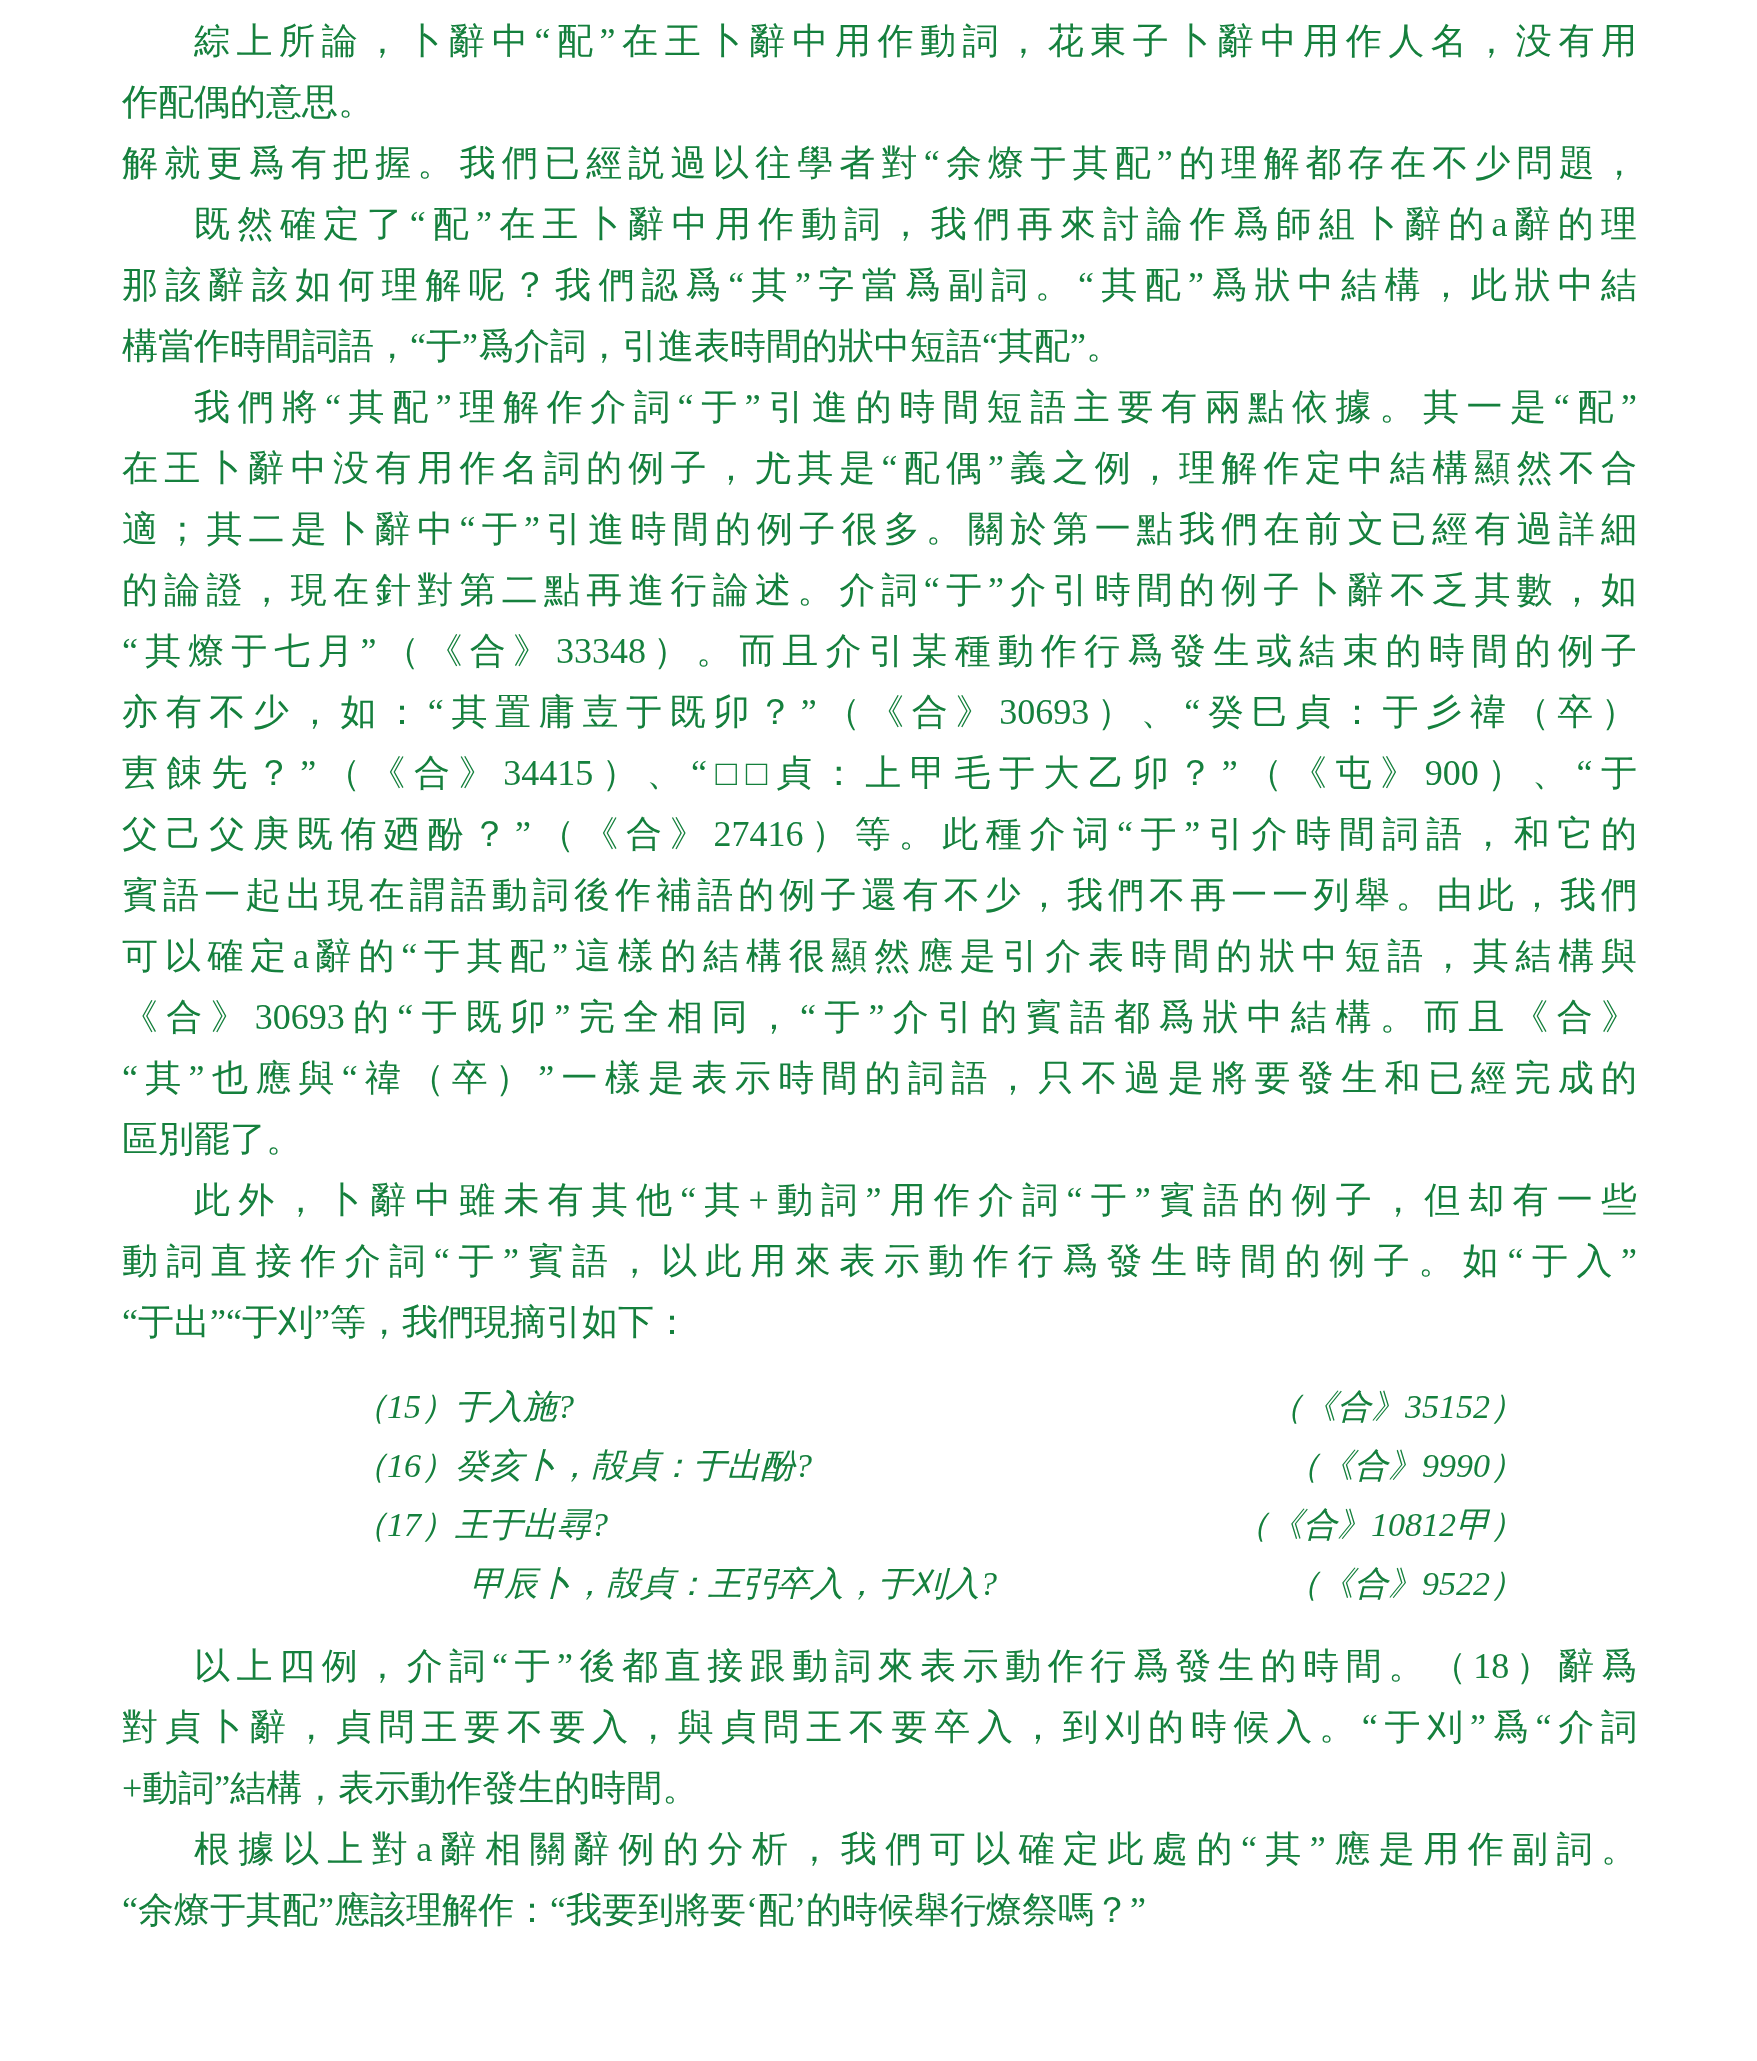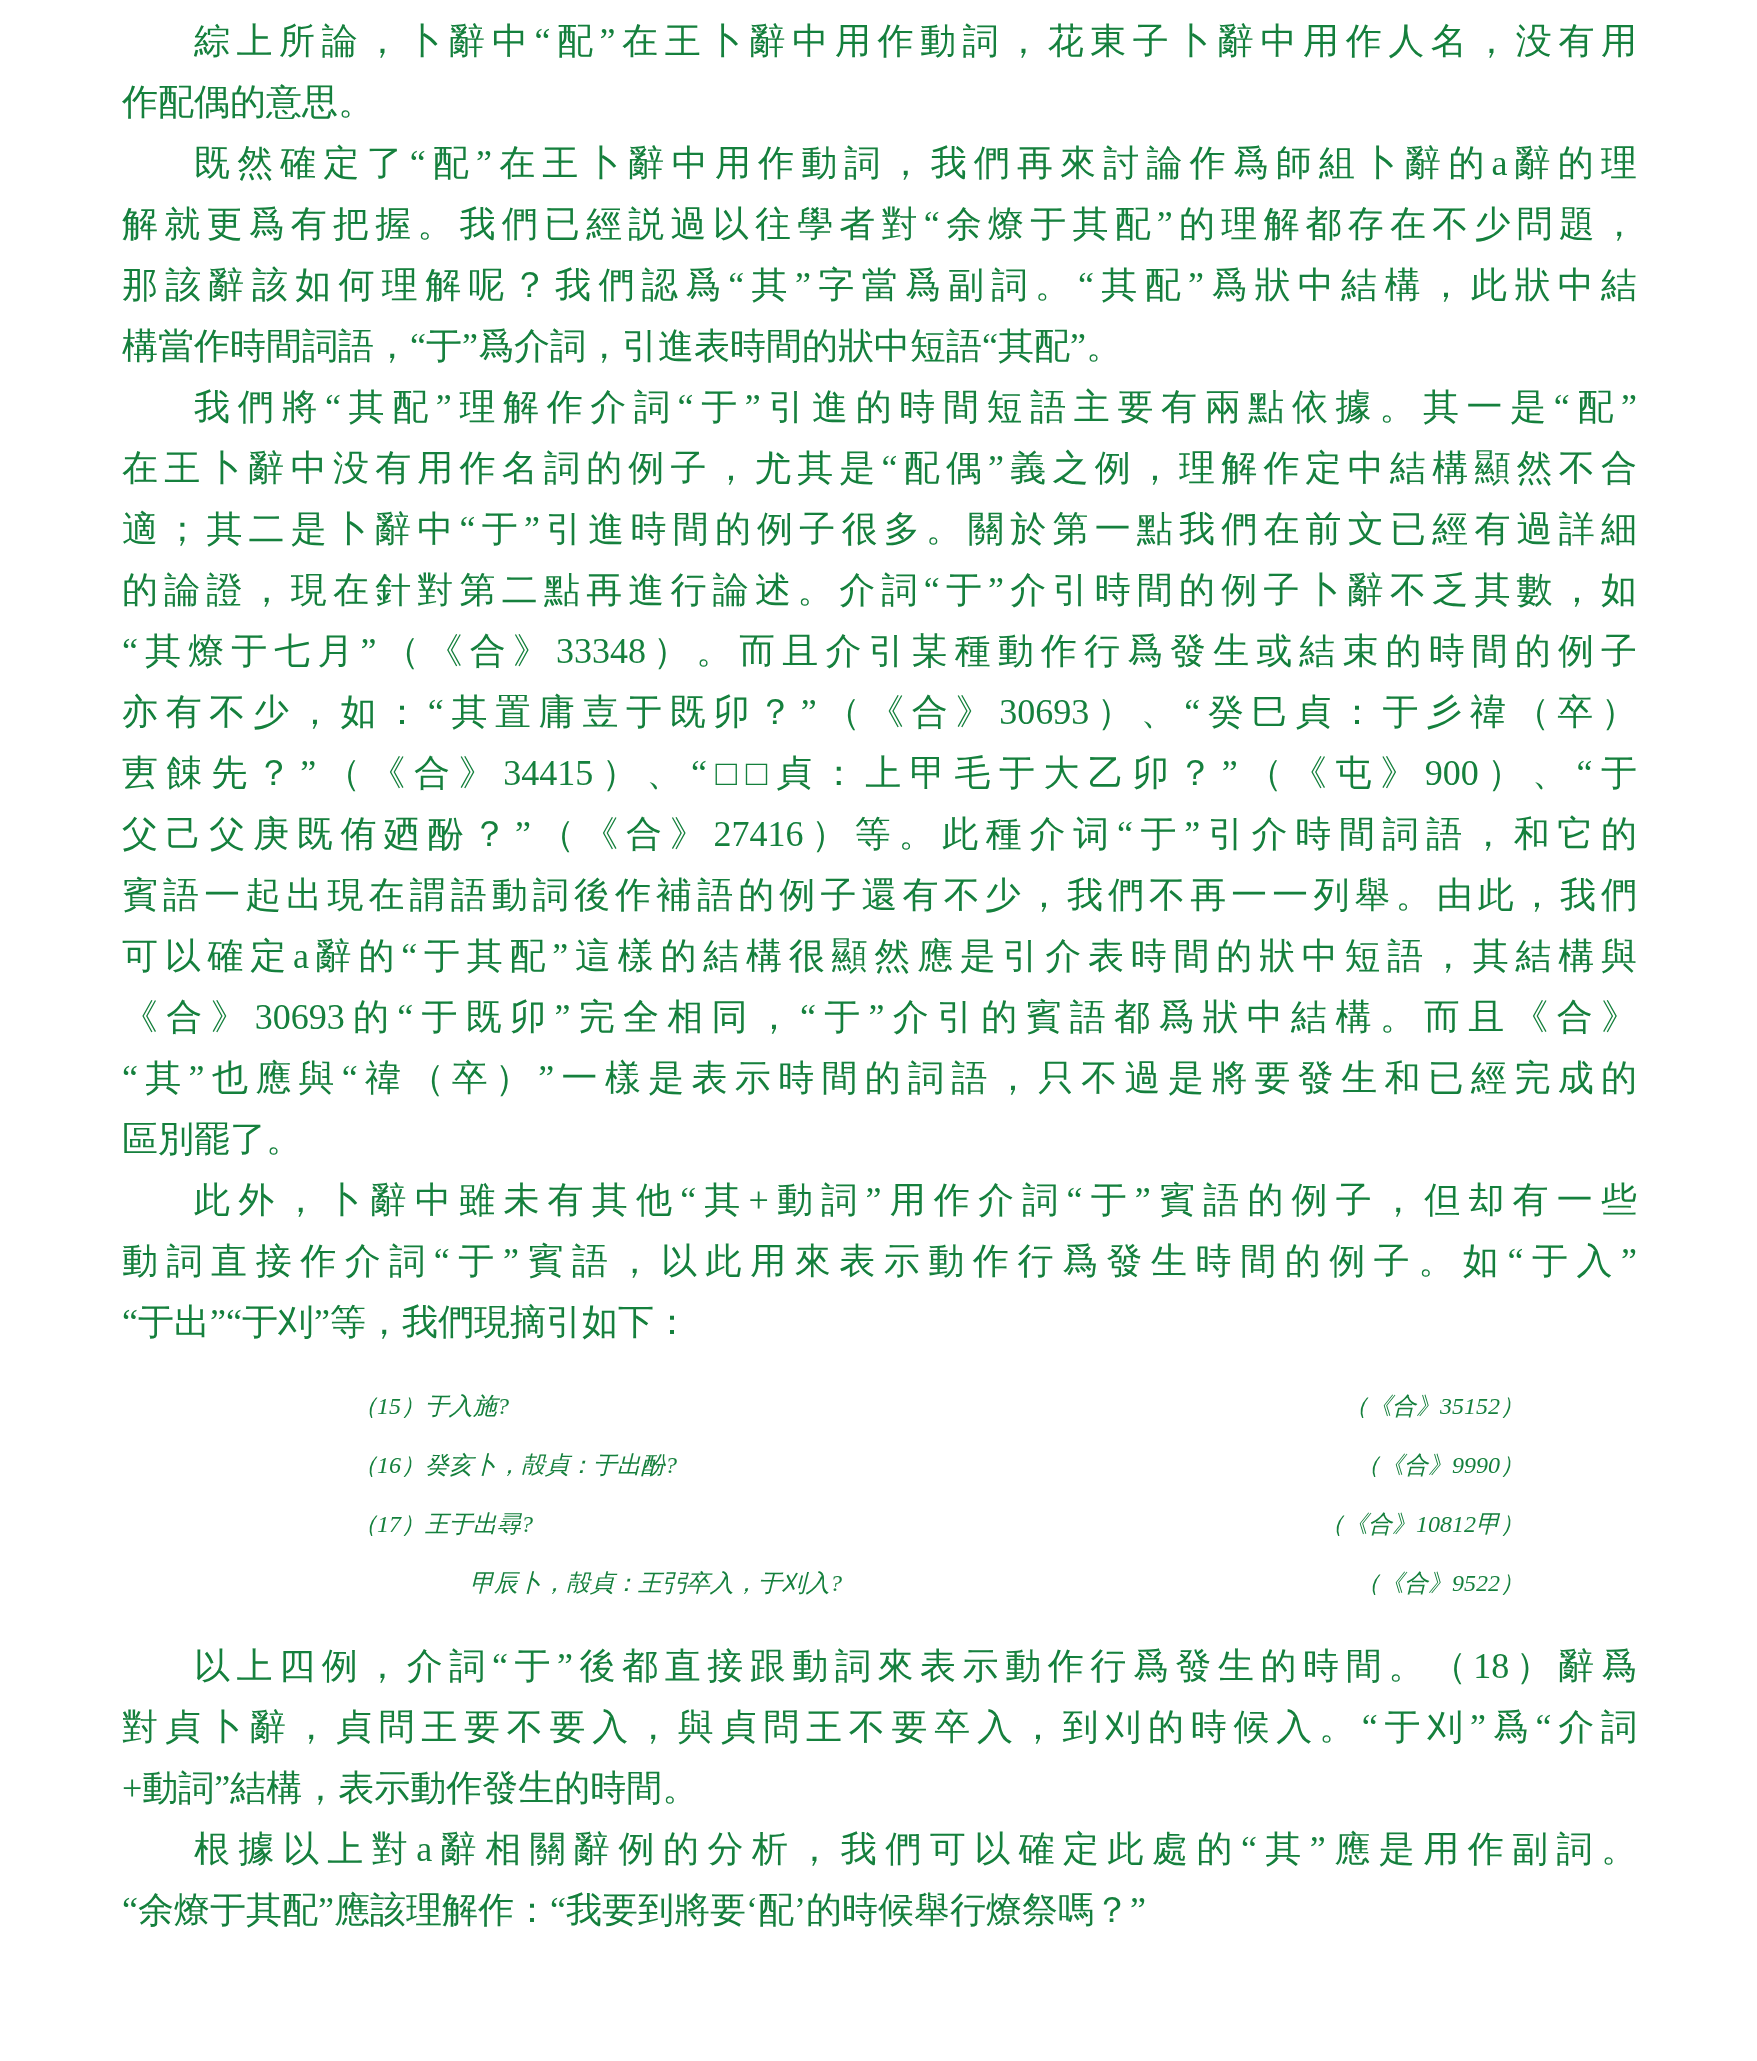--- a/index.html
+++ b/index.html
@@ -22,21 +22,21 @@
   }
   .bline {
     text-align: justify;
     text-align-last: justify;
     white-space: normal;
   }
   .bline.indent { text-indent: 2em; }
   .bline.end { text-align-last: left; }
   .ex-block {
     margin: 24px 0 23px 0;
-    font-size: 24px;
+    font-size: 34px;
     line-height: 59px;
     font-style: italic;
   }
   .ex-row {
     display: flex;
     justify-content: space-between;
     padding-left: 231px;
     padding-right: 113px;
   }
   .ex-row.cont { padding-left: 348px; gap: 40px; }
@@ -44,22 +44,22 @@
   .ex-cite { white-space: pre; text-align: right; }
 </style>
 </head>
 <body>
 
 <div class="page">
   <div class="text-block">
 
     <div class="bline indent">綜上所論，卜辭中“配”在王卜辭中用作動詞，花東子卜辭中用作人名，没有用</div>
     <div class="bline end">作配偶的意思。</div>
+    <div class="bline">解就更爲有把握。我們已經説過以往學者對“余燎于其配”的理解都存在不少問題，</div>
     <div class="bline indent">既然確定了“配”在王卜辭中用作動詞，我們再來討論作爲師組卜辭的a辭的理</div>
-    <div class="bline">解就更爲有把握。我們已經説過以往學者對“余燎于其配”的理解都存在不少問題，</div>
     <div class="bline">那該辭該如何理解呢？我們認爲“其”字當爲副詞。“其配”爲狀中結構，此狀中結</div>
     <div class="bline end">構當作時間詞語，“于”爲介詞，引進表時間的狀中短語“其配”。</div>
     <div class="bline indent">我們將“其配”理解作介詞“于”引進的時間短語主要有兩點依據。其一是“配”</div>
     <div class="bline">在王卜辭中没有用作名詞的例子，尤其是“配偶”義之例，理解作定中結構顯然不合</div>
     <div class="bline">適；其二是卜辭中“于”引進時間的例子很多。關於第一點我們在前文已經有過詳細</div>
     <div class="bline">的論證，現在針對第二點再進行論述。介詞“于”介引時間的例子卜辭不乏其數，如</div>
     <div class="bline">“其燎于七月”（《合》33348）。而且介引某種動作行爲發生或結束的時間的例子</div>
     <div class="bline">亦有不少，如：“其置庸壴于既卯？”（《合》30693）、“癸巳貞：于彡禕（卒）</div>
     <div class="bline">叀餗先？”（《合》34415）、“□□貞：上甲毛于大乙卯？”（《屯》900）、“于</div>
     <div class="bline">父己父庚既侑廼酚？”（《合》27416）等。此種介词“于”引介時間詞語，和它的</div>

